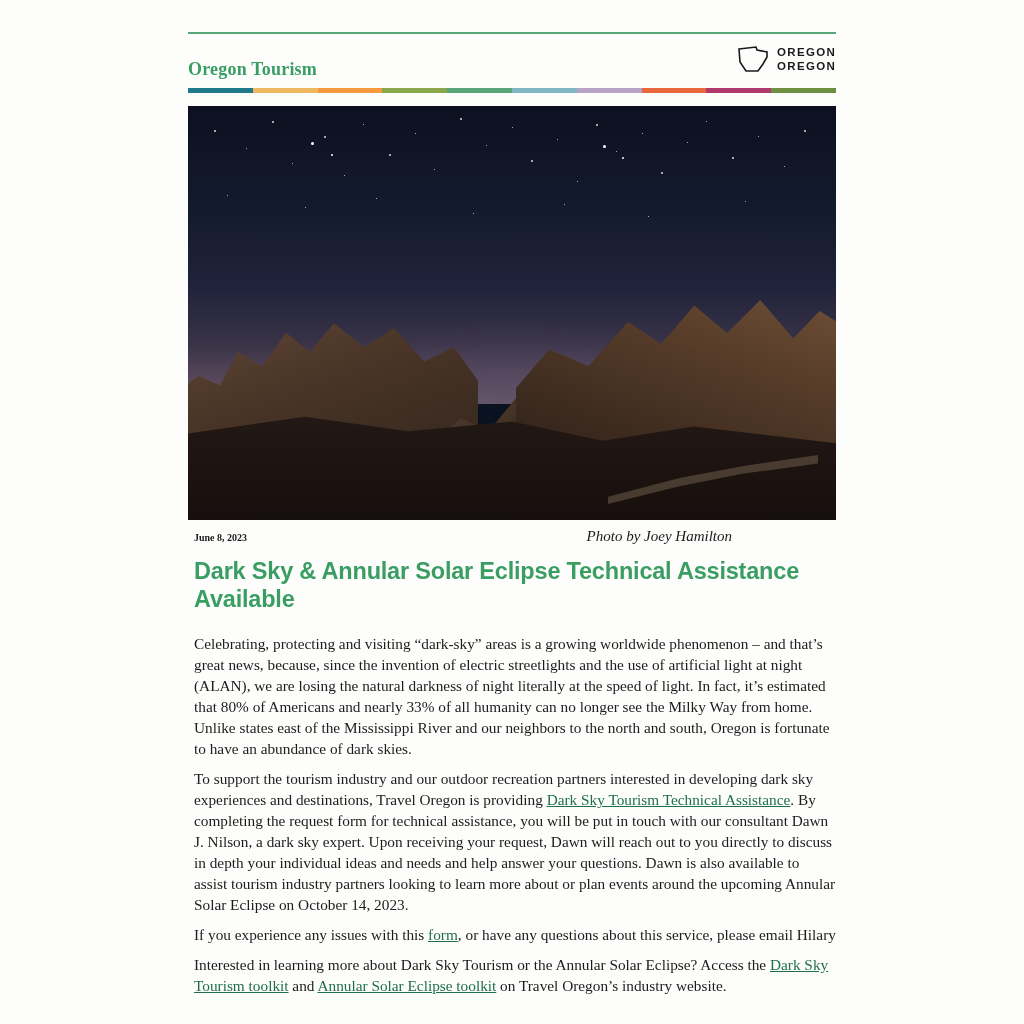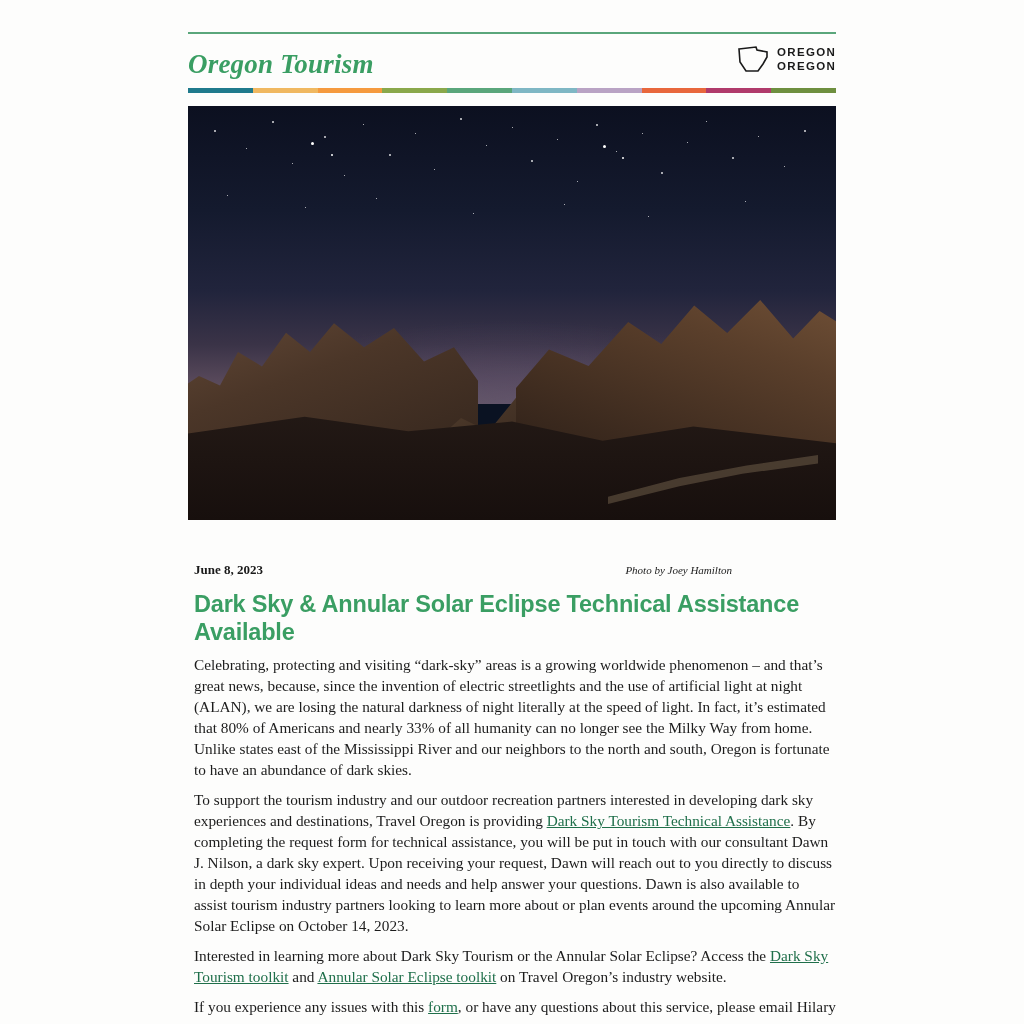--- a/index.html
+++ b/index.html
@@ -35,23 +35,22 @@
     display: flex;
     align-items: flex-end;
     justify-content: space-between;
     padding: 10px 0 6px 0;
   }
   .masthead-text {
     display: block;
   }
   .brand-script {
     font-family: "Liberation Serif", serif;
-    font-style: italic;
-    font-weight: bold;
-    font-size: 27px;
+    font-weight: bold;
+    font-size: 18px;
     color: #3a9e63;
     letter-spacing: 0.2px;
     line-height: 1.1;
   }
   .brand-title {
     font-family: "Liberation Sans", sans-serif;
     font-weight: bold;
     font-size: 35px;
     color: #2f9550;
     letter-spacing: -0.4px;
@@ -170,38 +169,37 @@
   .caption-row {
     display: flex;
     justify-content: space-between;
     align-items: baseline;
     margin-top: 8px;
     padding: 0 4px 0 6px;
   }
   .caption-date {
     font-family: "Liberation Serif", serif;
     font-weight: bold;
-    font-size: 13px;
+    font-size: 10px;
     color: #1a1a1a;
   }
   .caption-credit {
     font-family: "Liberation Serif", serif;
     font-style: italic;
-    font-size: 11px;
+    font-size: 15px;
     color: #1a1a1a;
     padding-right: 100px;
-    margin-top: 36px;
   }
   .article-title {
     font-family: "Liberation Sans", sans-serif;
     font-weight: bold;
     font-size: 23.5px;
     line-height: 1.2;
     color: #3a9e63;
-    margin: 12px 0 9px 6px;
+    margin: 12px 0 21px 6px;
     letter-spacing: -0.2px;
   }
   .body-text {
     font-family: "Liberation Serif", serif;
     font-size: 15.3px;
     line-height: 1.37;
     color: #1c1c1c;
     margin: 9px 0 0 6px;
     text-align: left;
   }
@@ -309,22 +307,22 @@
     </div>
 
     <h1 class="article-title">Dark Sky &amp; Annular Solar Eclipse Technical Assistance Available</h1>
 
     <p class="body-text">Celebrating, protecting and visiting “dark-sky” areas is a growing worldwide phenomenon – and that’s great news, because, since the invention of electric streetlights and the use of artificial light at night (ALAN), we are losing the natural darkness of night literally at the speed of light. In fact, it’s estimated that 80% of Americans and nearly 33% of all humanity can no longer see the Milky Way from home. Unlike states east of the Mississippi River and our neighbors to the north and south, Oregon is fortunate to have an abundance of dark skies.</p>
 
     <p class="body-text">
       <span>To support the tourism industry and our outdoor recreation partners interested in developing dark sky experiences and destinations, Travel Oregon is providing </span><a href="#">Dark Sky Tourism Technical Assistance</a><span>.  By completing the request form for technical assistance, you will be put in touch with our consultant Dawn J. Nilson, a dark sky expert. Upon receiving your request, Dawn will reach out to you directly to discuss in depth your individual ideas and needs and help answer your questions. Dawn is also available to assist tourism industry partners looking to learn more about or plan events around the upcoming Annular Solar Eclipse on October 14, 2023.</span>
     </p>
 
+    <p class="body-text clip-last">
+      <span>If you experience any issues with this </span><a href="#">form</a><span>, or have any questions about this service, please email Hilary</span>
+    </p>
+
     <p class="body-text">
       <span>Interested in learning more about Dark Sky Tourism or the Annular Solar Eclipse? Access the </span><a href="#">Dark Sky Tourism toolkit</a><span> and </span><a href="#">Annular Solar Eclipse toolkit</a><span> on Travel Oregon’s industry website.</span>
     </p>
 
-    <p class="body-text clip-last">
-      <span>If you experience any issues with this </span><a href="#">form</a><span>, or have any questions about this service, please email Hilary</span>
-    </p>
-
   </div>
 </div>
 
 </body></html>

